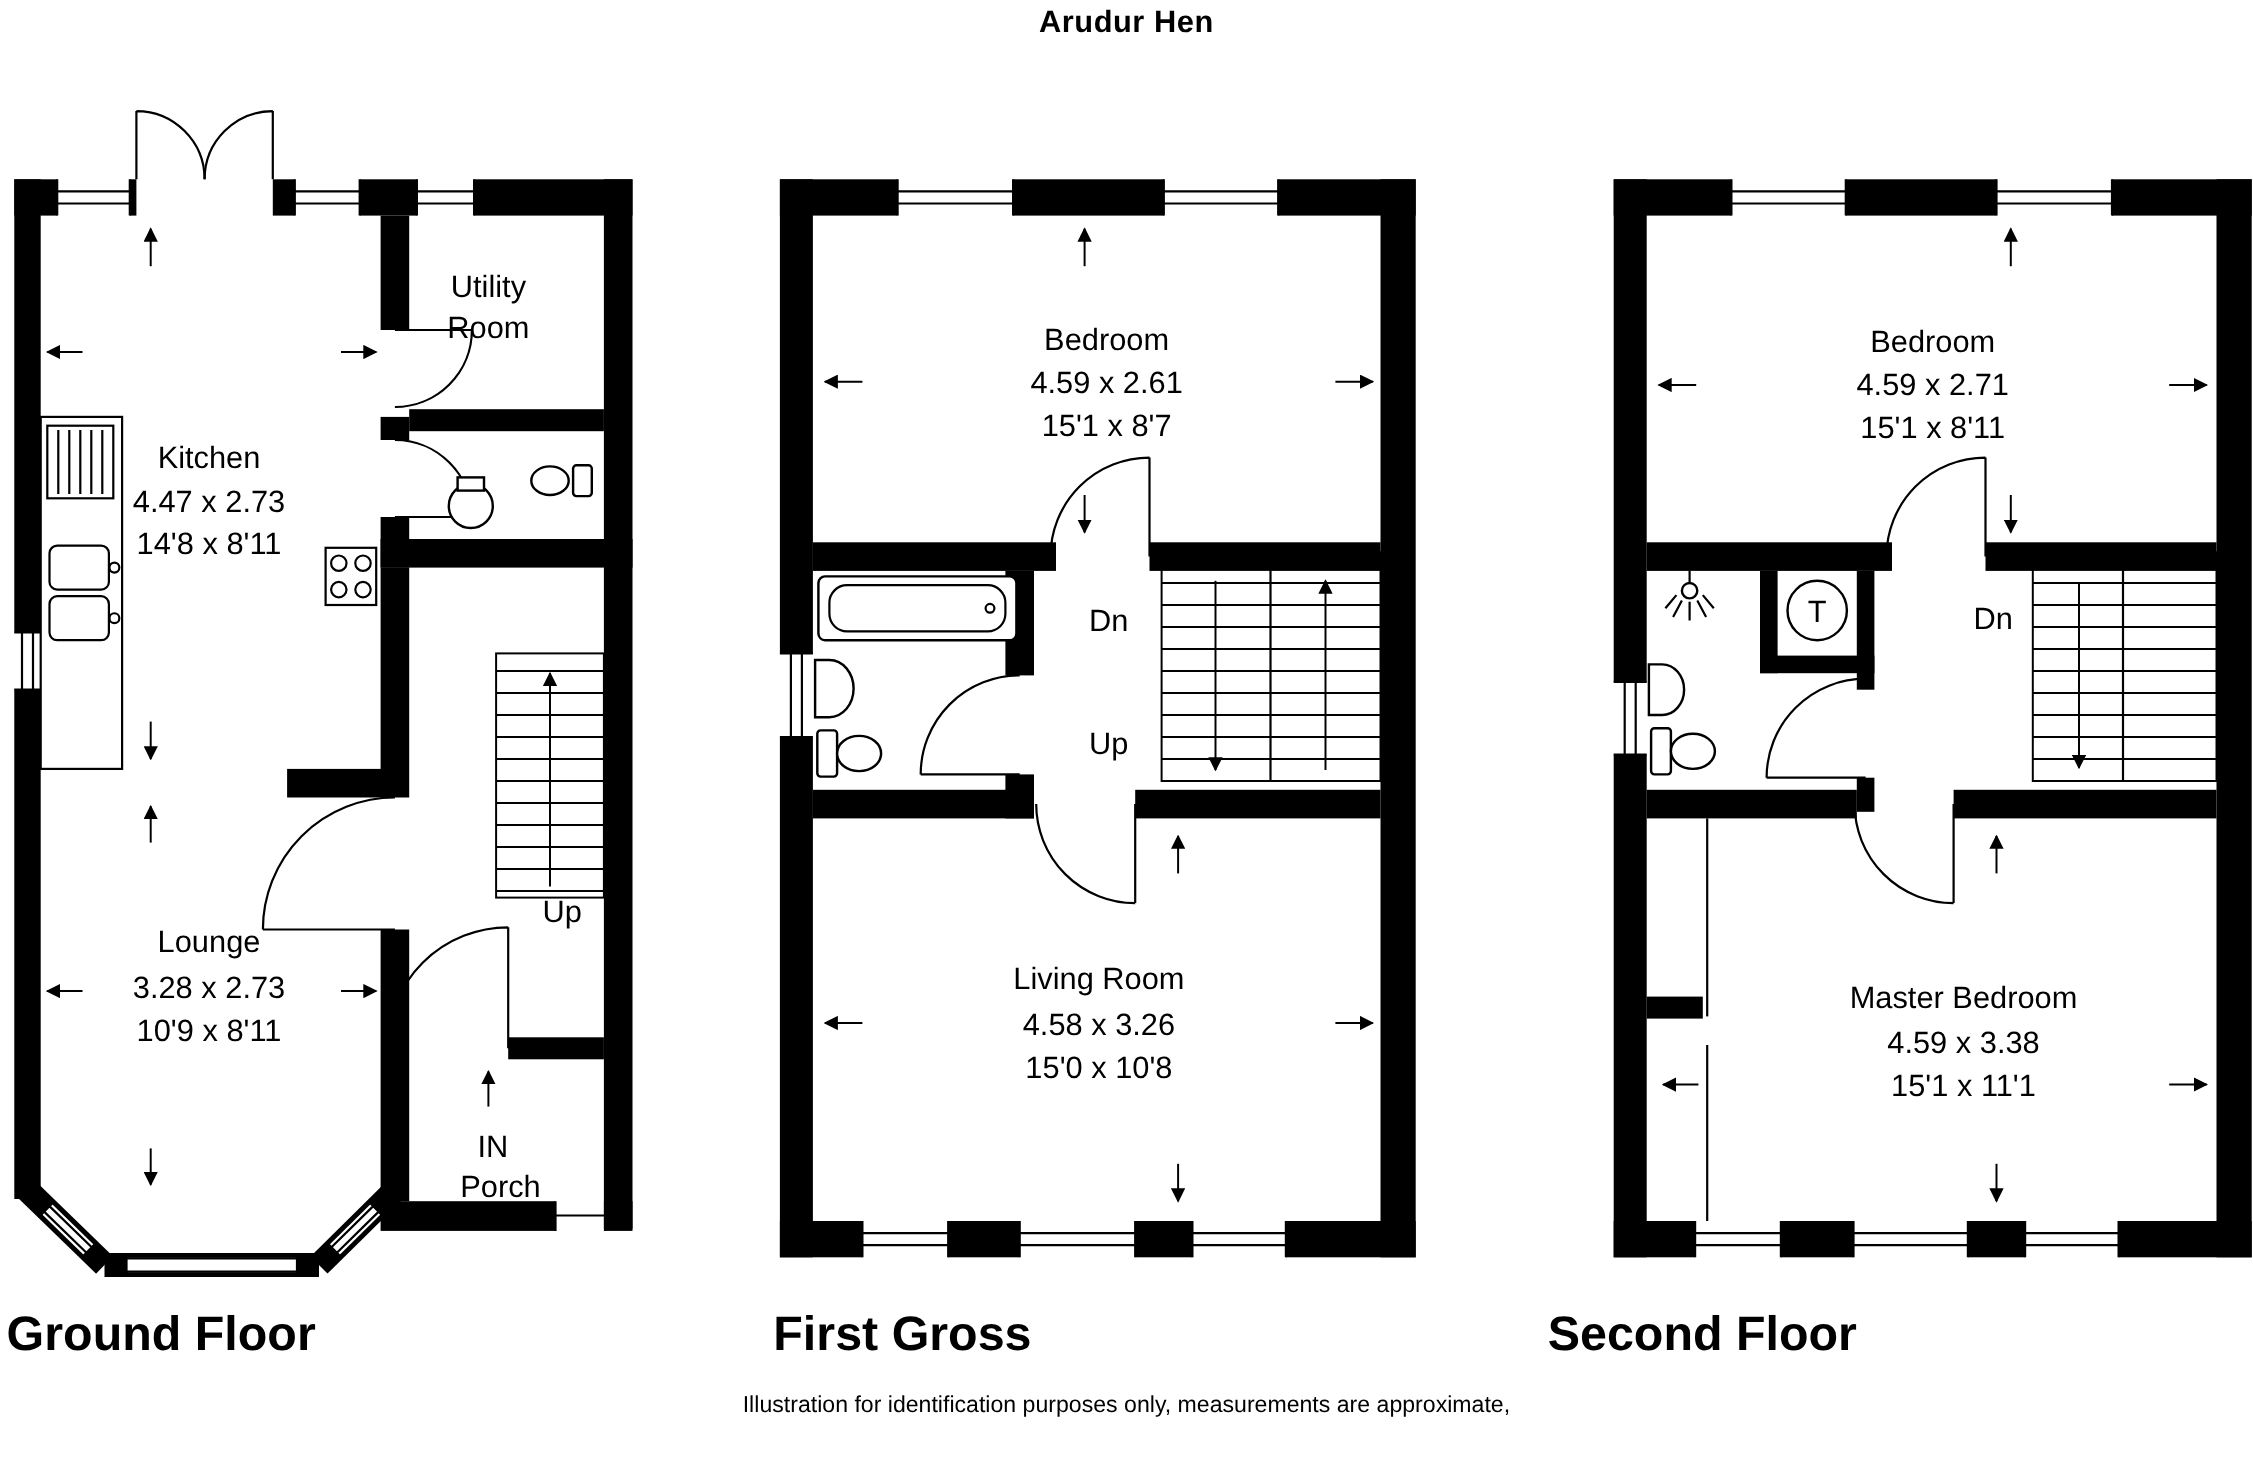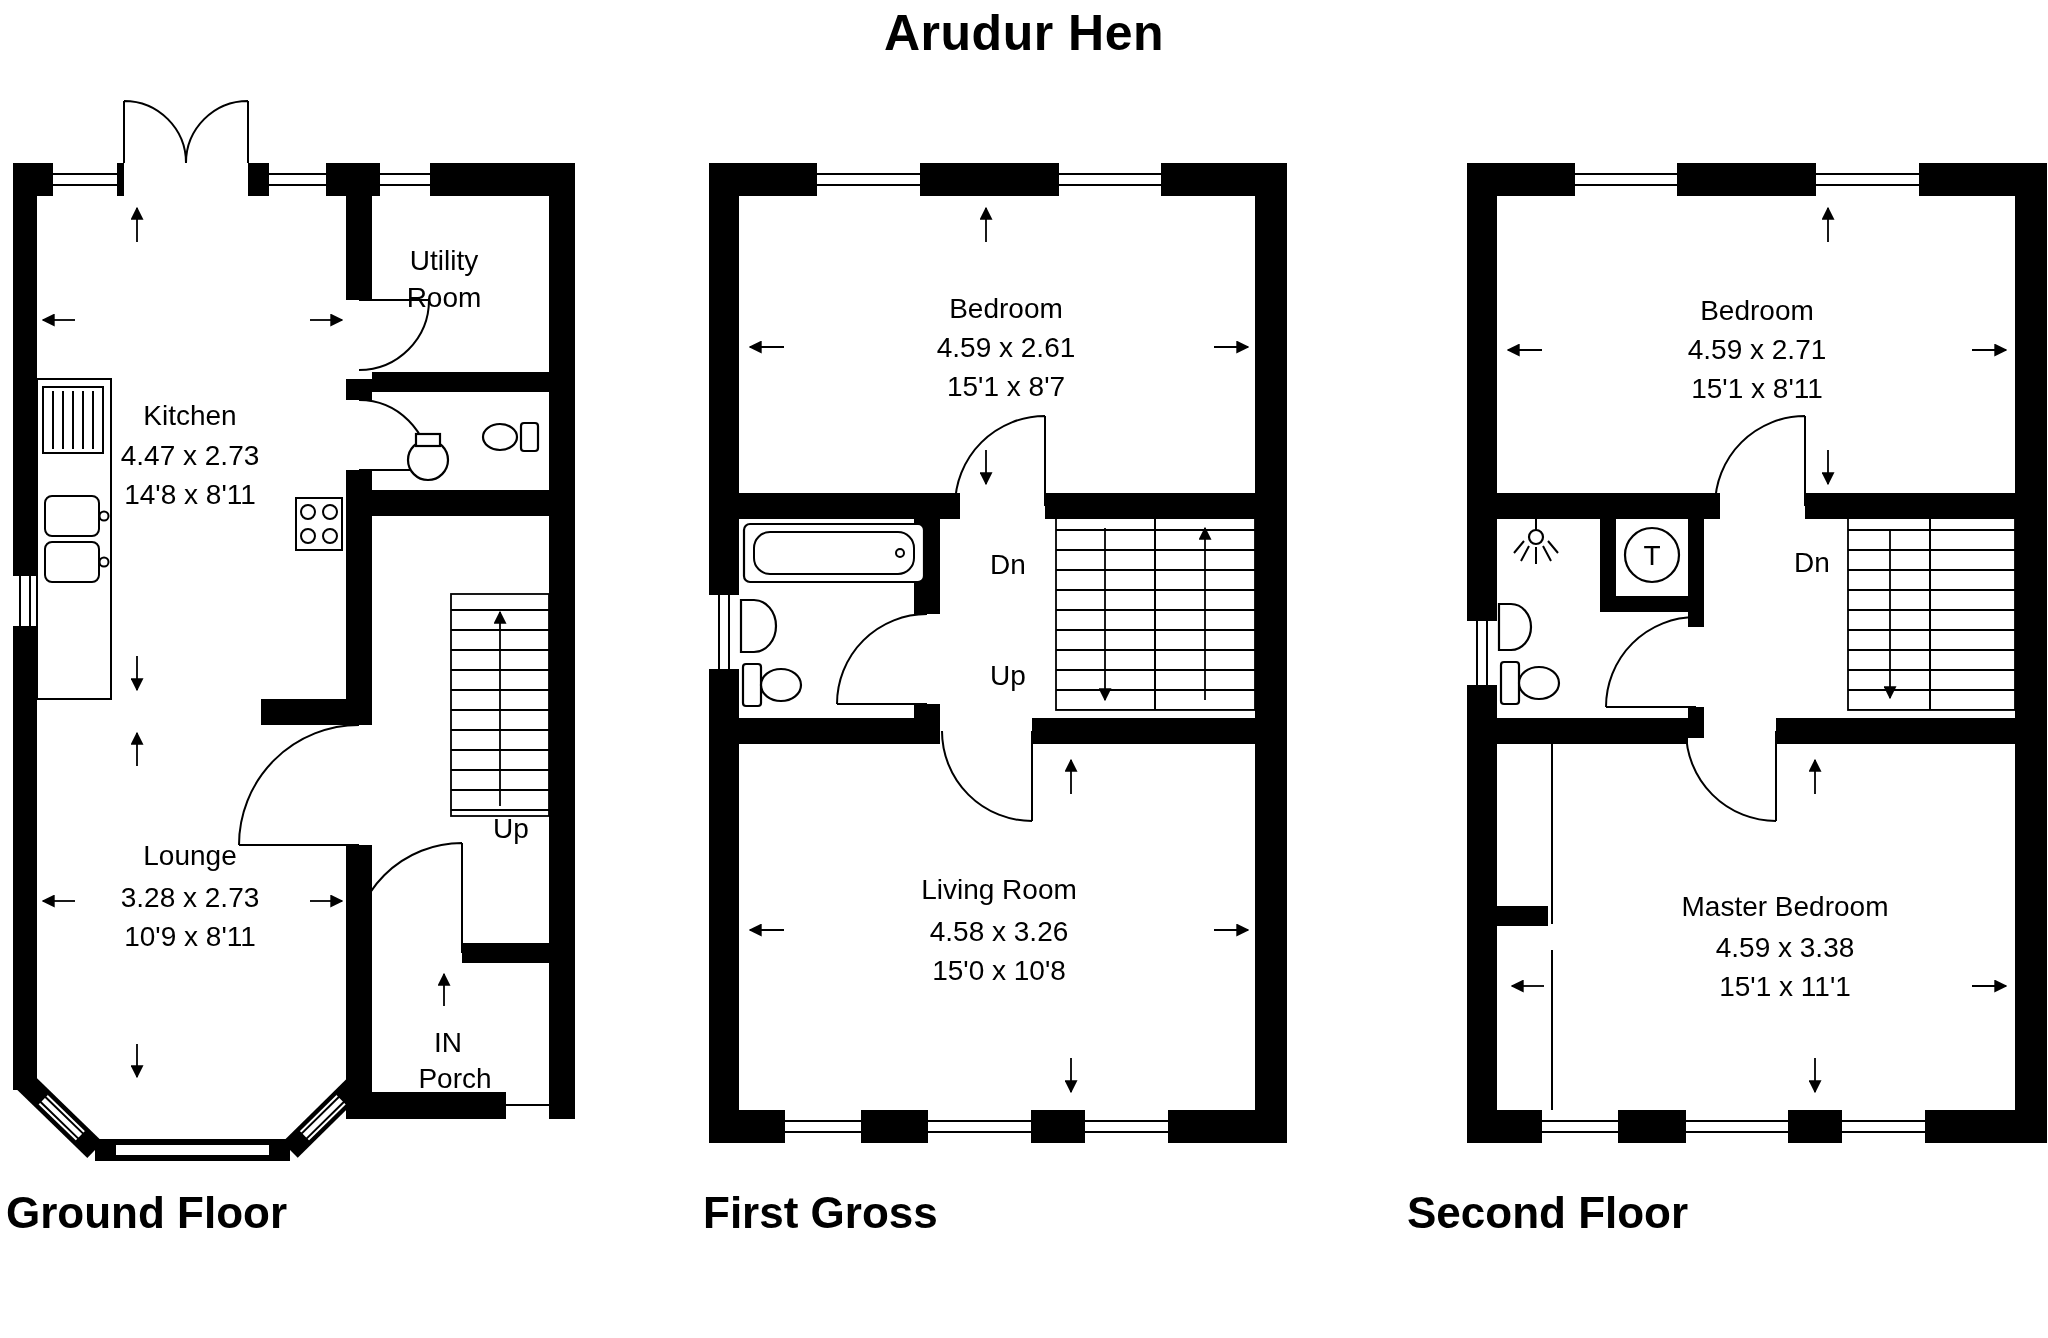--- a/index.html
+++ b/index.html
@@ -1,19 +1,19 @@
 <!DOCTYPE html>
 <html><head>
 <meta charset="utf-8">
 <style>
   html,body{margin:0;padding:0;background:#fff;}
   .page{position:relative;width:2048px;height:1338px;background:#fff;overflow:hidden;
         font-family:"Liberation Sans",sans-serif;color:#000;}
   .hdr-title{position:absolute;top:4px;left:0;width:100%;text-align:center;
-             font-size:50px;font-weight:bold;letter-spacing:.5px;}
+             font-size:28px;font-weight:bold;letter-spacing:.5px;}
   .hdr-sub{position:absolute;top:68px;left:0;width:100%;text-align:center;font-size:24px;}
   .floor-label{position:absolute;top:1188px;font-size:44px;font-weight:bold;}
   .fl-ground{left:6px;} .fl-first{left:703px;} .fl-second{left:1407px;}
   .footer-line{position:absolute;left:0;width:100%;text-align:center;font-size:21px;}
   .ft1{top:1266px;} .ft2{top:1304px;}
   svg{position:absolute;}
   .wall{fill:#000;stroke:none;}
   .thin{stroke:#000;stroke-width:2;fill:none;}
   .fx{stroke:#000;stroke-width:2.2;fill:#fff;}
   .arr{stroke:#000;stroke-width:1.8;fill:none;}
@@ -317,14 +317,15 @@
     <text class="lbl" x="325" y="857">4.59 x 3.38</text>
     <text class="lbl" x="325" y="896">15'1 x 11'1</text>
     <text class="lbl" x="352" y="472">Dn</text>
     <text class="lbl" x="192" y="465">T</text>
   </svg>
 
   <div class="floor-label fl-ground">Ground Floor</div>
   <div class="floor-label fl-first">First Gross</div>
   <div class="floor-label fl-second">Second Floor</div>
 
+  <div class="footer-line ft1">Illustration for identification purposes only, measurements are approximate,</div>
 
 </div>
 
 </body></html>

